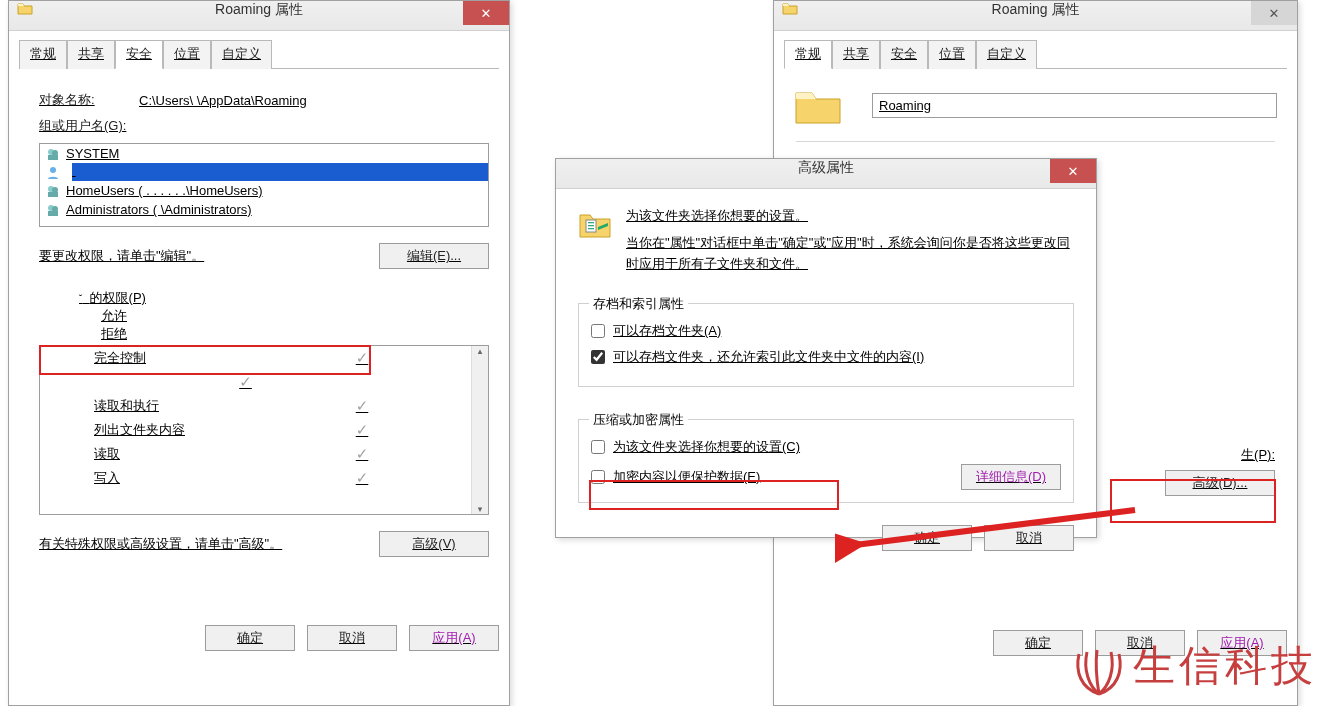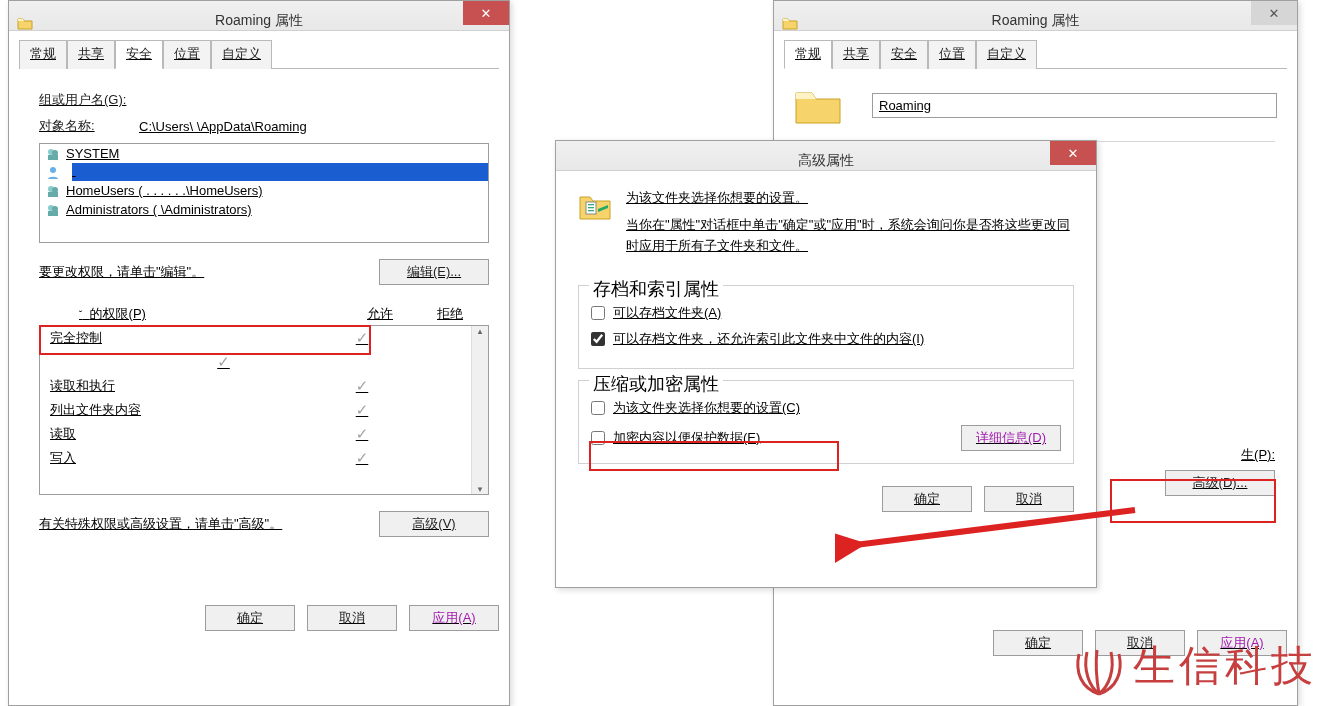--- a/index.html
+++ b/index.html
@@ -16,21 +16,21 @@
   .window {
     position: absolute;
     background: #fff;
     border: 1px solid #a0a0a0;
     box-shadow: 2px 2px 6px rgba(0,0,0,0.15);
   }
   .titlebar {
     height: 30px;
     background: linear-gradient(#f0f0f0,#e8e8e8);
     display: flex;
-    align-items: flex-end;
+    align-items: flex-start;
     position: relative;
     border-bottom: 1px solid #d0d0d0;
   }
   .titlebar .folder-ico {
     width: 16px; height: 14px; margin-left: 8px;
     display: inline-block;
   }
   .titlebar .title {
     position:absolute; left:0; right:0; text-align:center;
     font-size: 14px; color:#333; pointer-events:none;
@@ -52,50 +52,50 @@
     padding: 4px 10px 5px; margin-right:0;
     border:1px solid #b9b9b9; border-bottom:none;
     background:#f3f3f3; position:relative; top:1px;
     font-size:13px; color:#222;
   }
   .tab.active { background:#fff; border-bottom:1px solid #fff; }
   .row { margin: 8px 0; display:flex; align-items:center; }
   .lbl { color:#222; }
   .listbox {
     border:1px solid #9c9c9c; background:#fff;
-    height:100px; overflow:hidden;
+    height:84px; overflow:hidden;
   }
   .listrow {
     display:flex; align-items:center; padding:2px 6px; gap:6px;
     font-size:13px;
   }
   .btn {
     min-width:90px; padding:3px 14px; background:#f0f0f0;
     border:1px solid #9c9c9c; font-size:13px; color:#222;
     text-align:center;
   }
   .btn.big { min-width:110px; }
   .btn.dis { color:#a21caf; }
   .perm-box { border:1px solid #9c9c9c; height:170px; position:relative; }
-  .perm-header { display:flex; padding:2px 4px 2px 40px; }
+  .perm-header { display:flex; padding:2px 4px 2px 40px;flex-direction:column; }
   .perm-header span:nth-child(1){flex:1;}
   .perm-header span:nth-child(2){width:70px;text-align:center;}
   .perm-header span:nth-child(3){width:70px;text-align:center;}
   .perm-row {
-    display:flex; align-items:center; padding:3px 4px 3px 10px;
+    display:flex; align-items:center; padding:3px 4px 3px 10px;margin-left:44px;
   }
   .perm-row span:first-child{flex:1;}
   .chk-allow,.chk-deny{width:70px;text-align:center;color:#9f9f9f;font-size:15px;}
   .perm-scroll { position:absolute; right:0; top:0; bottom:0; width:17px; background:#f0f0f0; border-left:1px solid #ddd;}
   .perm-scroll::before{content:'▴';position:absolute;top:0;left:0;right:0;text-align:center;font-size:9px;color:#666;}
   .perm-scroll::after{content:'▾';position:absolute;bottom:0;left:0;right:0;text-align:center;font-size:9px;color:#666;}
   .red-box { border:2px solid #d22; position:absolute; pointer-events:none; }
   .btnrow { display:flex; justify-content:flex-end; gap:12px; margin-top:14px;}
   .group { border:1px solid #d0d0d0; padding:10px 12px 12px; margin:12px 0 4px; position:relative;}
-  .group .gtitle { position:absolute; top:-9px; left:10px; background:#fff; padding:0 4px; font-size:18px;}
+  .group .gtitle { position:absolute; top:-9px; left:10px; background:#fff; padding:0 4px; font-size:13px;}
   .checkbox { display:flex; align-items:center; gap:8px; margin:8px 0;}
   .checkbox input { width:14px;height:14px;margin:0; accent-color:#333;}
   .tbox { border:1px solid #9c9c9c; padding:4px 6px; background:#fff; flex:1;}
   .folder-big { width:48px;height:40px; }
   .adv-ico { width:34px;height:34px; margin-right:14px;}
   .watermark {
     position:absolute; right:10px; bottom:10px;
     display:flex; align-items:center; gap:4px;
     color:#c63e3e; font-size:42px; letter-spacing:4px;
     font-weight:400; pointer-events:none;
@@ -122,27 +122,27 @@
     <div class="tabs">
       <div class="tab">常规</div>
       <div class="tab">共享</div>
       <div class="tab active">安全</div>
       <div class="tab">位置</div>
       <div class="tab">自定义</div>
     </div>
 
     <div style="padding:6px 10px 6px 20px;">
       <div class="row">
-          <span class="lbl">组或用户名(G):</span>
-        </div>
-
-      <div class="row">
         <span class="lbl" style="width:100px;">对象名称:</span>
         <span>C:\Users\             \AppData\Roaming</span>
       </div>
+
+      <div class="row">
+          <span class="lbl">组或用户名(G):</span>
+        </div>
 
       <div class="listbox">
         <div class="listrow">
           <span class="grp-ico">
               <svg width="14" height="14">
                 <circle cx="5" cy="5" r="3" fill="#8cc"></circle>
                 <circle cx="9" cy="6" r="3" fill="#6aa"></circle>
                 <rect x="2" y="8" width="10" height="5" fill="#6aa"></rect>
               </svg>
             </span>
@@ -287,21 +287,21 @@
 
     <div style="height:120px;"></div>
     <div class="btnrow">
       <div class="btn">确定</div>
       <div class="btn">取消</div>
       <div class="btn dis">应用(A)</div>
     </div>
   </div>
 </div>
 
-<div class="window" style="left:555px; top:140px; width:542px; height:448px;">
+<div class="window" style="left:555px; top:158px; width:542px; height:380px;">
   <div class="titlebar">
     <span class="title">高级属性</span>
     <div class="closebtn">✕</div>
   </div>
   <div class="content" style="padding:18px 22px 14px;">
     <div style="display:flex;align-items:flex-start;">
       <span class="adv-ico">
         <svg viewBox="0 0 34 34">
           <path fill="#f7d36b" stroke="#c9a227" d="M2 8h10l3 4h17v18H2z"></path>
           <rect x="8" y="13" width="10" height="12" fill="#fff" stroke="#888"></rect>
@@ -322,21 +322,21 @@
       <label class="checkbox">
         <input type="checkbox" style="">
         <span>可以存档文件夹(A)</span>
       </label>
       <label class="checkbox">
         <input type="checkbox" checked="" style="">
         <span>可以存档文件夹，还允许索引此文件夹中文件的内容(I)</span>
       </label>
     </div>
 
-    <div class="group" style="margin-top:11px;position:relative;">
+    <div class="group" style="margin-top:32px;position:relative;">
       <span class="gtitle">压缩或加密属性</span>
       <label class="checkbox">
         <input type="checkbox" style="">
         <span>为该文件夹选择你想要的设置(C)</span>
       </label>
       <div style="display:flex;align-items:flex-end;">
         <label class="checkbox" style="flex:1;margin:4px 0;">
           <input type="checkbox" style="">
           <span>加密内容以便保护数据(E)</span>
         </label>

